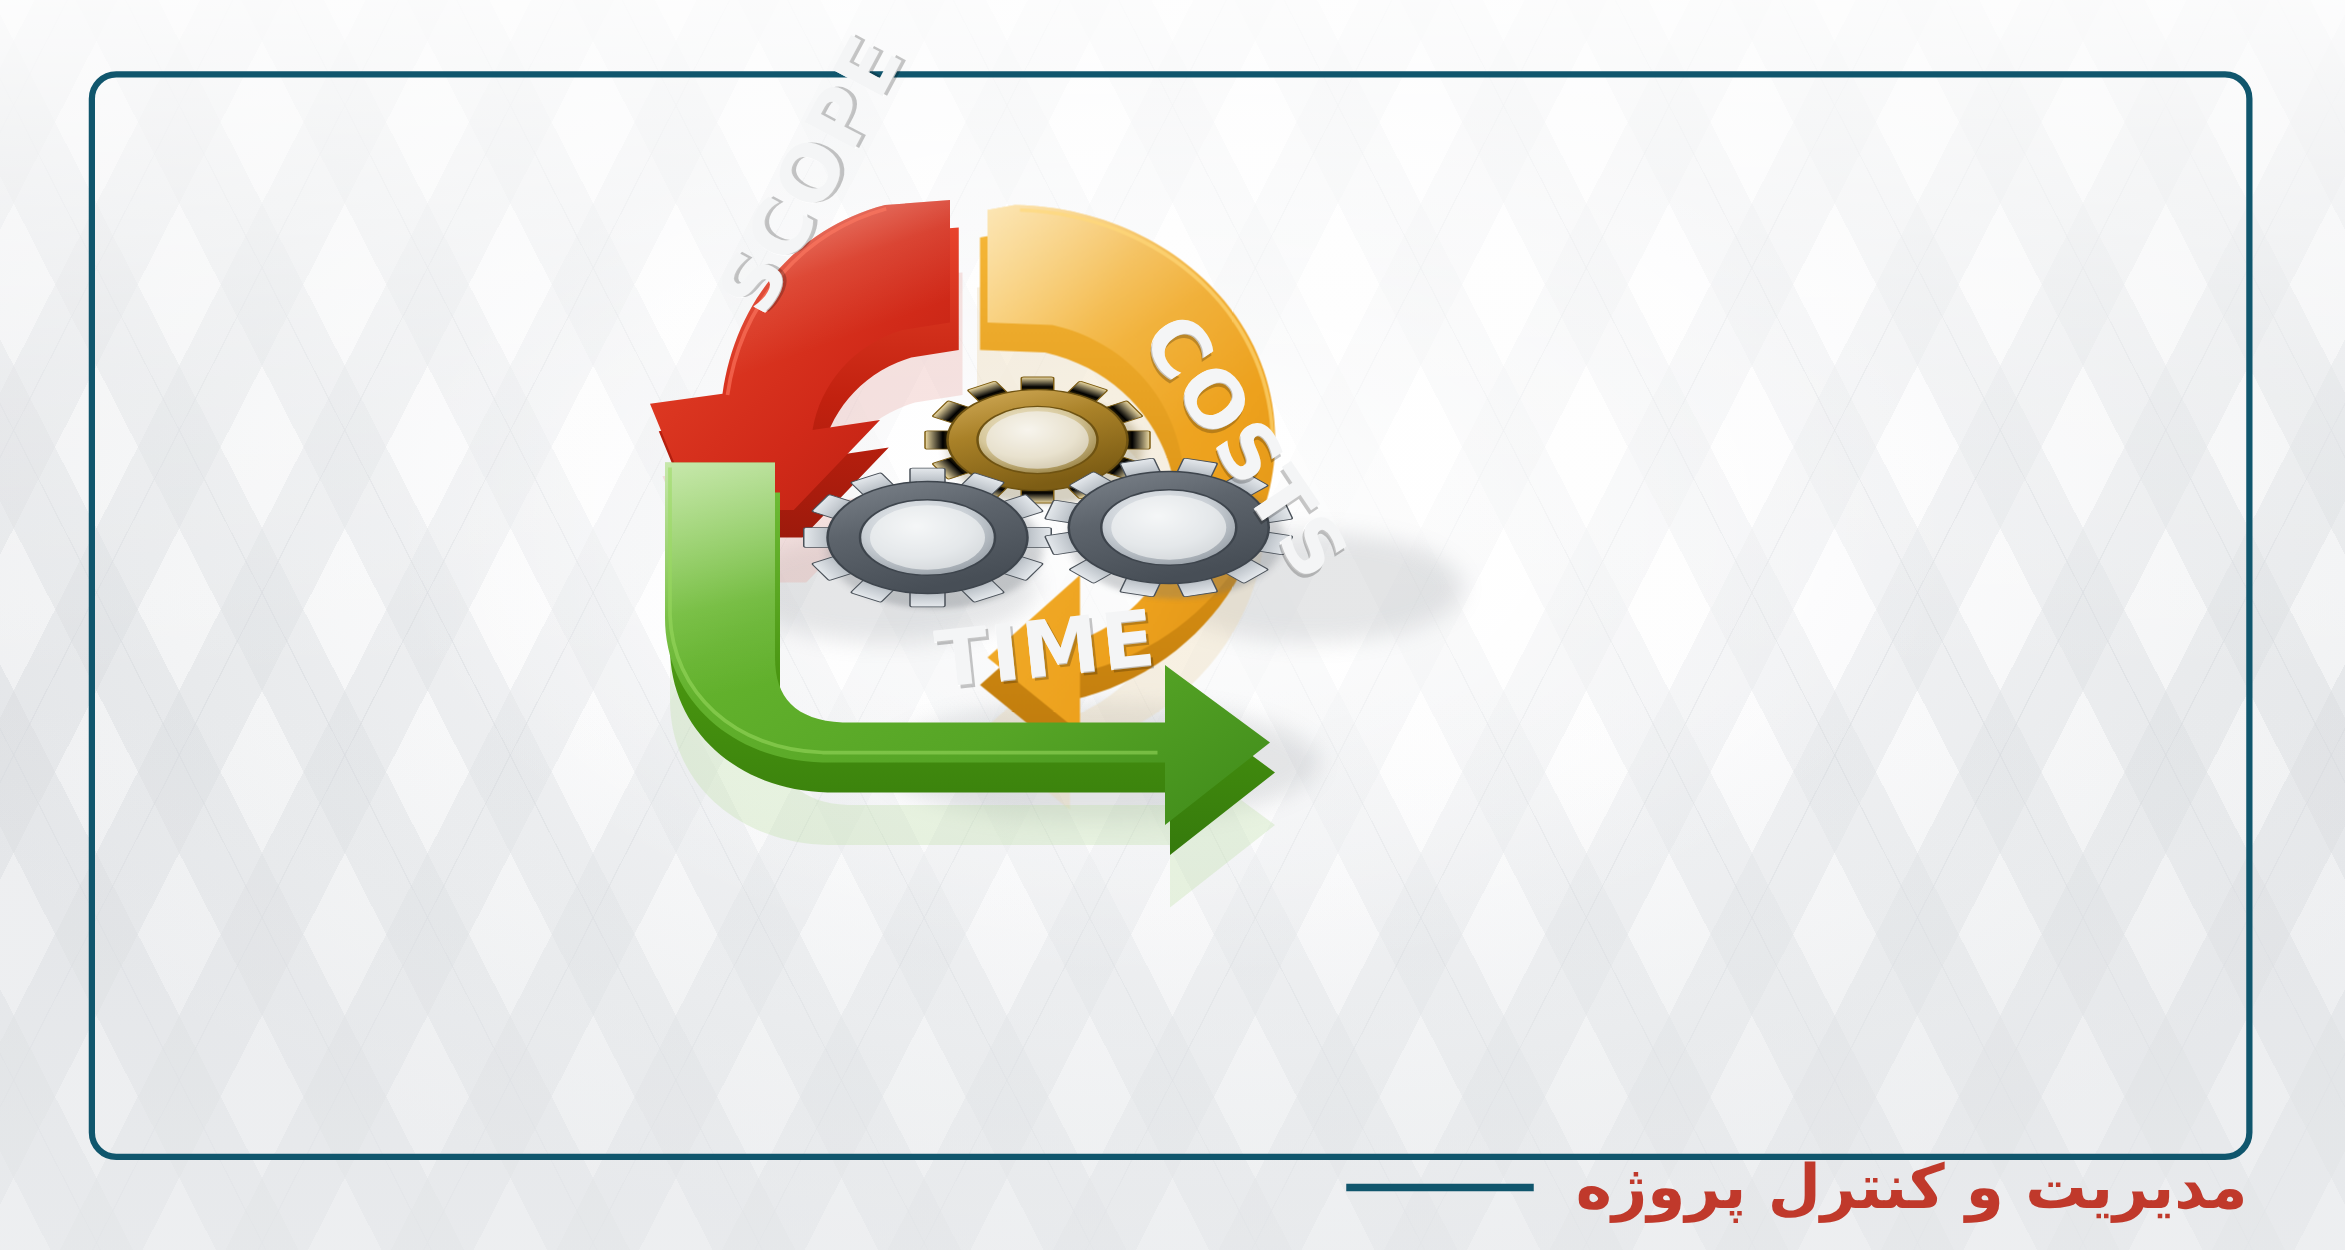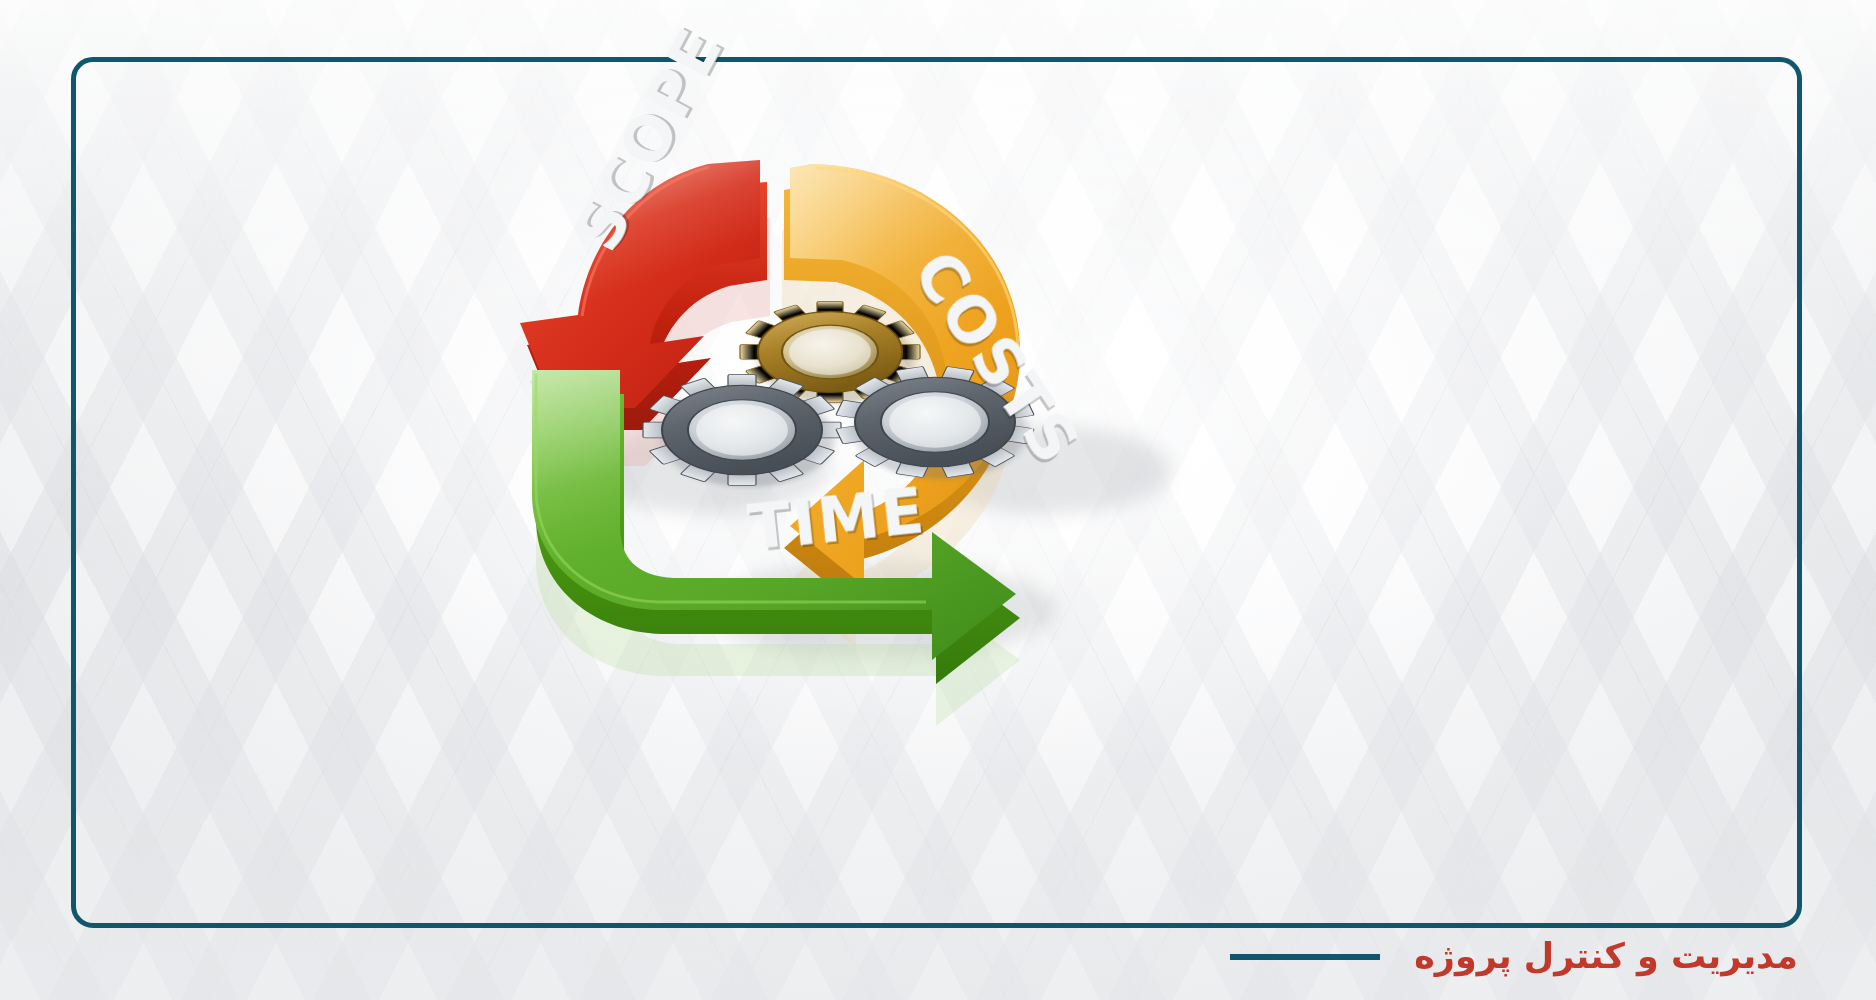--- a/index.html
+++ b/index.html
@@ -48,21 +48,21 @@
   .arrow-label{position:absolute;color:#f4f5f6;font-weight:700;letter-spacing:2px;
     font-family:"DejaVu Sans","Liberation Sans",sans-serif;white-space:nowrap;
     text-shadow:2px 3px 0 rgba(0,0,0,.22), 0 1px 0 rgba(255,255,255,.9);
     user-select:none;}
   #label-scope{left:560px;top:228px;font-size:62px;transform:rotate(-62deg);transform-origin:left top;}
   #label-costs{left:960px;top:238px;font-size:62px;transform:rotate(56deg);transform-origin:left top;}
   #label-time{left:745px;top:492px;font-size:62px;transform:rotate(-6deg);transform-origin:left top;}
 
   
   #footer{position:absolute;right:78px;bottom:26px;display:flex;align-items:center;gap:34px;direction:rtl;}
-  #footer-text{color:#c0392b;font-size:35px;font-weight:700;line-height:1;
+  #footer-text{color:#c0392b;font-size:49px;font-weight:700;line-height:1;
     font-family:"DejaVu Sans","Liberation Sans",sans-serif;white-space:nowrap;}
   #footer-rule{width:150px;height:6px;background:#10566d;flex:none;}
 </style>
 </head>
 <body>
 
 <div id="stage">
 
   <div class="floor">
     <div class="grad"></div>

